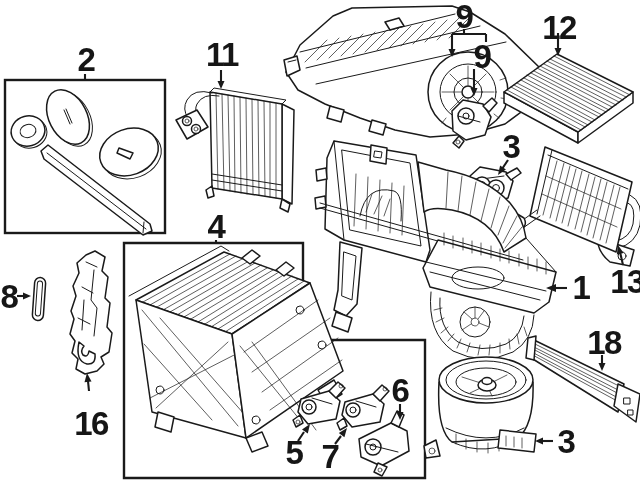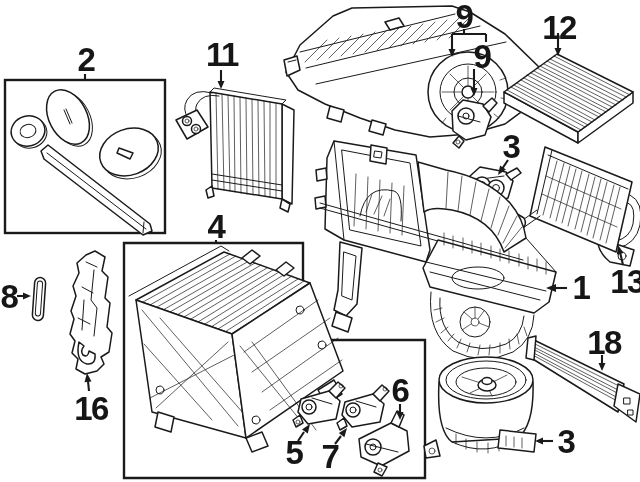--- a/index.html
+++ b/index.html
@@ -308,15 +308,15 @@
 <div class="callout" style="left:400px;top:390px">6</div>
 <div class="callout" style="left:330px;top:456px">7</div>
 <div class="callout" style="left:9px;top:296px">8</div>
 <div class="callout" style="left:464px;top:16px">9</div>
 <div class="callout" style="left:482px;top:56px">9</div>
 <div class="callout" style="left:222px;top:54px">11</div>
 <div class="callout" style="left:559px;top:27px">12</div>
 <div class="callout" style="left:627px;top:281px">13</div>
 <div class="callout" style="left:566px;top:441px">3</div>
 <div class="callout" style="left:604px;top:342px">18</div>
-<div class="callout" style="left:91px;top:408px">16</div>
+<div class="callout" style="left:91px;top:423px">16</div>
 
 </div>
 
 </body></html>

